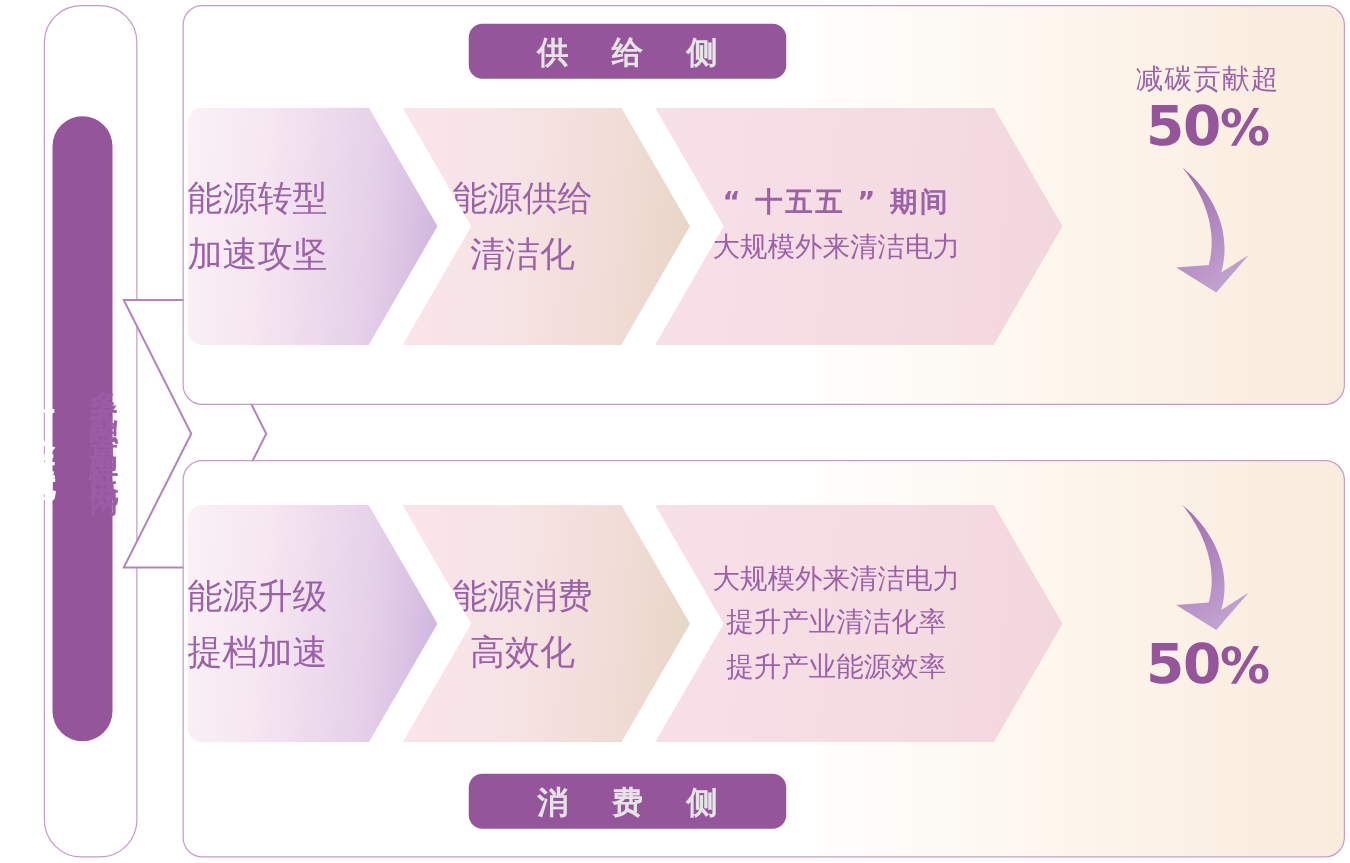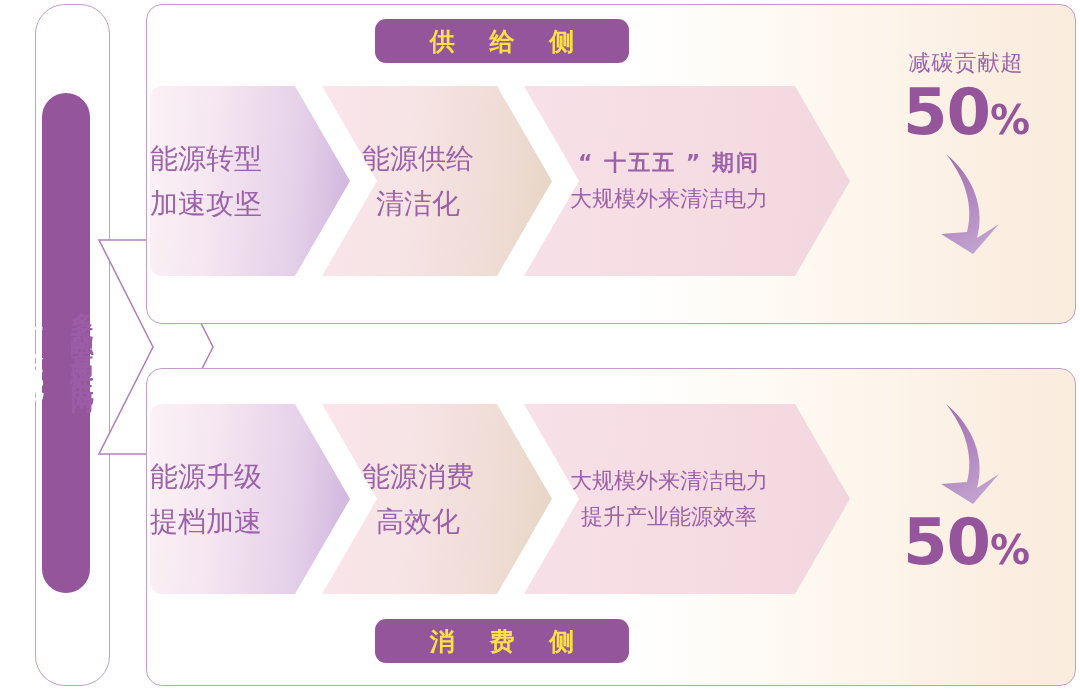--- a/index.html
+++ b/index.html
@@ -52,21 +52,21 @@
   }
   #panel-supply   { left: 146px; top: 4px;   width: 930px; height: 320px; }
   #panel-consume  { left: 146px; top: 368px; width: 930px; height: 318px; }
 
   
   .side-badge {
     position: absolute;
     width: 254px; height: 44px;
     background: #95559b;
     border-radius: 11px;
-    color: #fde047;
+    color: #e5e5e5;
     font-size: 25px; font-weight: bold; letter-spacing: 13px;
     display: flex; align-items: center; justify-content: center;
     text-indent: 13px;
   }
   #badge-supply  { left: 375px; top: 19px; }
   #badge-consume { left: 375px; top: 619px; }
 
   
   #chevron { position: absolute; left: 97px; top: 238px; width: 118px; height: 218px; }
 
@@ -102,21 +102,21 @@
 
   
   .stat { position: absolute; width: 200px; text-align: center; }
   #stat-supply  { left: 866px; top: 48px; }
   #stat-consume { left: 866px; top: 400px; }
   .stat-label { color: #9b62a8; font-size: 22px; letter-spacing: 1px; }
   .stat-value {
     color: #95559b; font-weight: bold; letter-spacing: -1px;
     line-height: 1.0; margin-top: 2px;
   }
-  .stat-value .num { font-size: 64px; }
+  .stat-value .num { font-size: 44px; }
   .stat-value .pct { font-size: 40px; }
   .stat-arrow { height: 108px; display:flex; align-items:center; justify-content:center; }
   #stat-supply .stat-arrow  { margin-top: 6px; }
   #stat-consume .stat-label { margin-top: 4px; }
 </style>
 </head>
 <body>
 
 <div id="stage">
 
@@ -193,20 +193,21 @@
     <div class="arrow a2 arrow-sm">
       <div class="lines">
         <div>能源消费</div>
         <div>高效化</div>
       </div>
     </div>
 
     <div class="arrow a3 arrow-lg">
       <div class="lines">
         <div>大规模外来清洁电力</div>
+        <div>提升产业清洁化率</div>
         <div>提升产业能源效率</div>
       </div>
     </div>
   </div>
 
   <div class="stat" id="stat-consume">
     <div class="stat-arrow">
       <svg width="74" height="104" viewBox="0 0 74 104">
         <defs>
           <linearGradient id="gcon" x1="0" y1="0" x2="0.4" y2="1">

